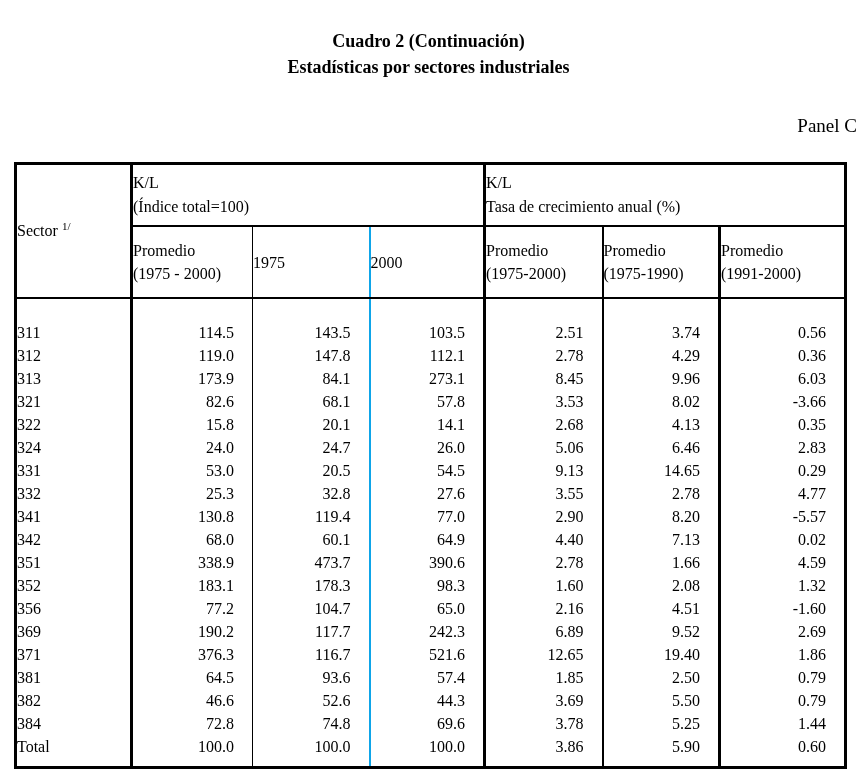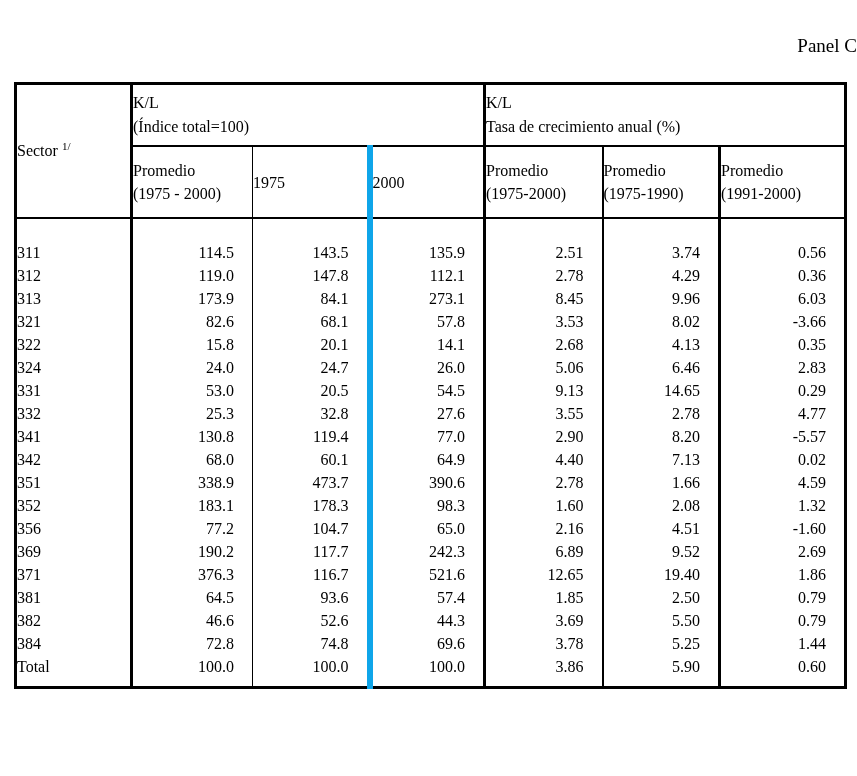--- a/index.html
+++ b/index.html
@@ -35,21 +35,21 @@
     table-layout: fixed;
     margin-left: 14px;
     margin-top: 24px;
     width: 830px;
     border: 3px solid #000;
     font-size: 16px;
   }
   
   .c1 { border-left: 3px solid #000; }
   .c2 { border-left: 1px solid #000; }
-  .c3 { border-left: 6px solid #0ea5e9; }
+  .c3 { border-left: 2px solid #0ea5e9; }
   .c4 { border-left: 3px solid #000; }
   .c5 { border-left: 2px solid #000; }
   .c6 { border-left: 3px solid #000; }
 
   thead th {
     font-weight: normal;
     text-align: left;
     vertical-align: middle;
     padding: 0;
   }
@@ -89,20 +89,24 @@
     padding-right: 18px;
   }
   tbody tr:first-child td { padding-top: 22px; }
   tbody tr:last-child td { padding-bottom: 8px; }
 </style>
 </head>
 <body>
 
 <div class="page">
 
+  <div class="title-block">
+    <div>Cuadro 2 (Continuación)</div>
+    <div>Estadísticas por sectores industriales</div>
+  </div>
 
   <div class="panel-label">Panel C</div>
 
   <table class="stats">
     <colgroup>
       <col style="width:116px">
       <col style="width:121px">
       <col style="width:117px">
       <col style="width:115px">
       <col style="width:118px">
@@ -146,21 +150,21 @@
           <div>Promedio</div>
           <div>(1991-2000)</div>
         </th>
       </tr>
     </thead>
     <tbody>
         <tr>
           <td class="sector-cell">311</td>
           <td class="num-cell c1">114.5</td>
           <td class="num-cell c2">143.5</td>
-          <td class="num-cell c3">135.9</td>
+          <td class="num-cell c3">103.5</td>
           <td class="num-cell c4">2.51</td>
           <td class="num-cell c5">3.74</td>
           <td class="num-cell c6">0.56</td>
         </tr>
         <tr>
           <td class="sector-cell">312</td>
           <td class="num-cell c1">119.0</td>
           <td class="num-cell c2">147.8</td>
           <td class="num-cell c3">112.1</td>
           <td class="num-cell c4">2.78</td>

